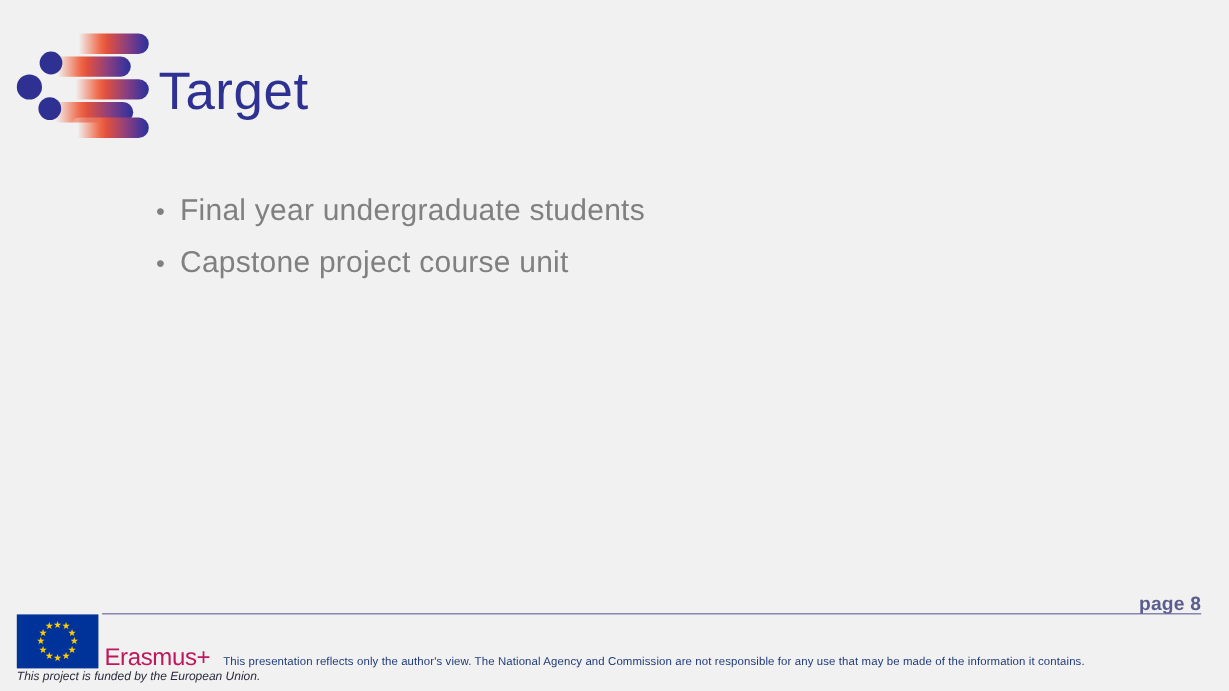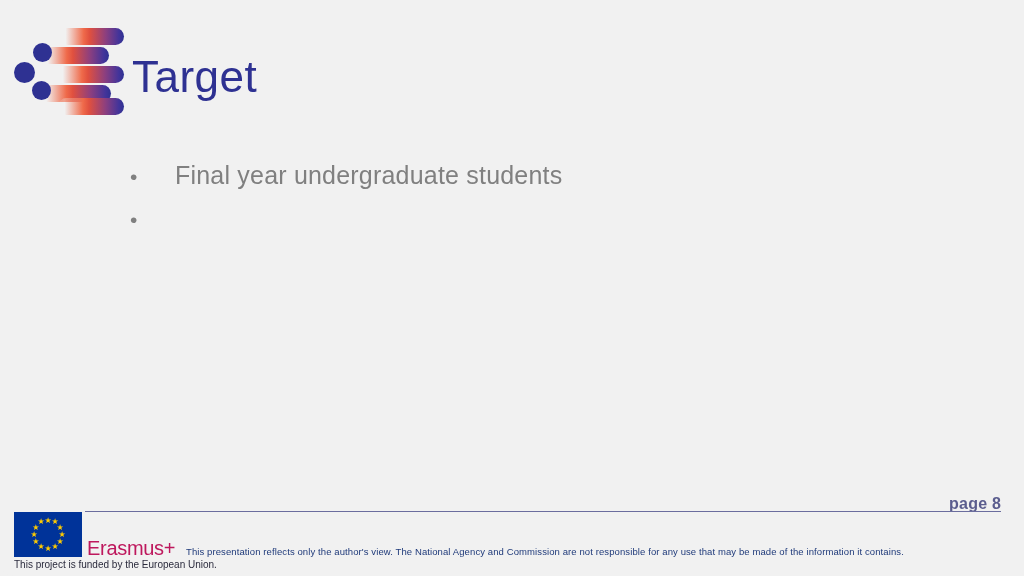--- a/index.html
+++ b/index.html
@@ -99,21 +99,20 @@
   }
   .bullet-glyph {
     flex: 0 0 auto;
     width: 20px;
     font-size: 21px;
     color: #808080;
     line-height: 43px;
   }
   .bullet-text {
     flex: 0 0 auto;
-    margin-left: 25px;
   }
 
   
   .footer {
     position: absolute;
     left: 0;
     top: 490px;
     width: 1024px;
     height: 86px;
   }
@@ -169,20 +168,21 @@
     font-size: 20px;
     color: #be185d;
     letter-spacing: -0.3px;
     white-space: nowrap;
   }
   .eu-tagline {
     position: absolute;
     left: 0;
     top: 47px;
     font-size: 10px;
+    font-style: italic;
     color: #2b2b3d;
     white-space: nowrap;
     text-align: center;
   }
 
   .disclaimer {
     position: absolute;
     left: 186px;
     top: 546px;
     font-size: 9.5px;
@@ -213,20 +213,21 @@
     <div class="slide-title">Target</div>
   </div>
 
   <ul class="bullets">
     <li class="bullet-item">
       <span class="bullet-glyph">•</span>
       <span class="bullet-text">Final year undergraduate students</span>
     </li>
     <li class="bullet-item">
       <span class="bullet-glyph">•</span>
+      <span class="bullet-text">Capstone project course unit</span>
     </li>
   </ul>
 
   <div class="footer"></div>
 
   <div class="page-number">page 8</div>
 
   <div class="footer-rule"></div>
 
   <div class="eu-block">

